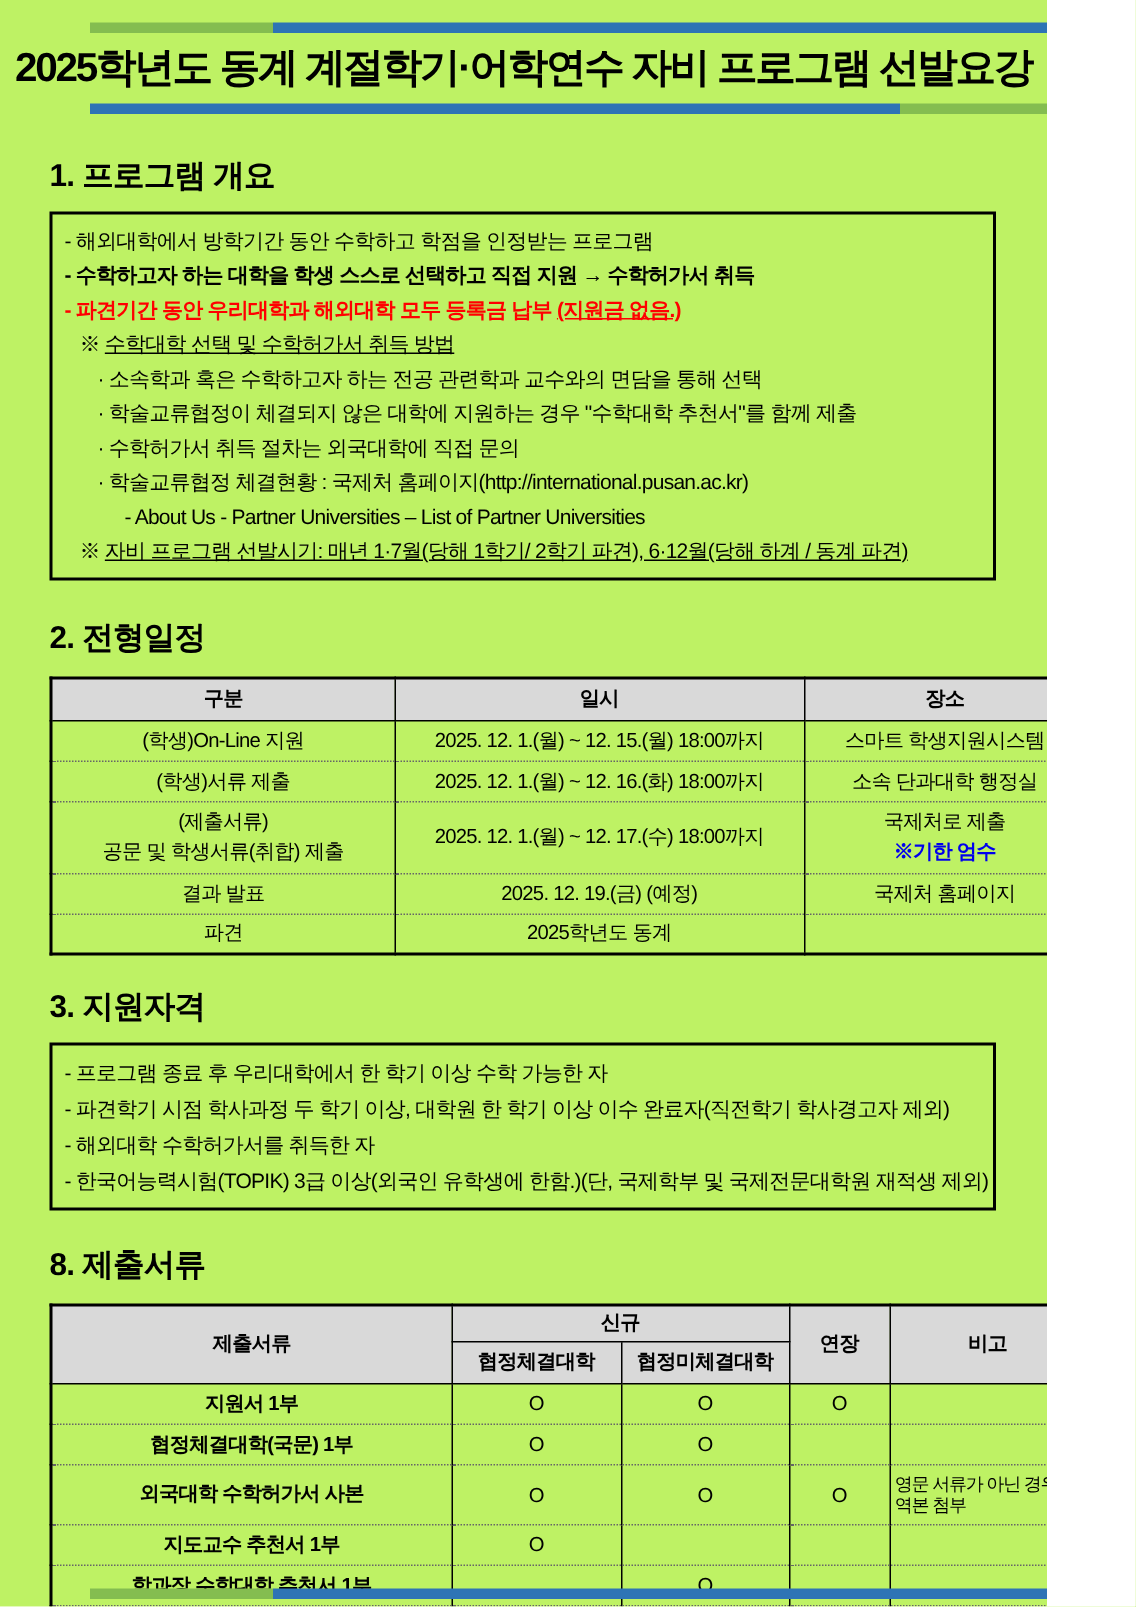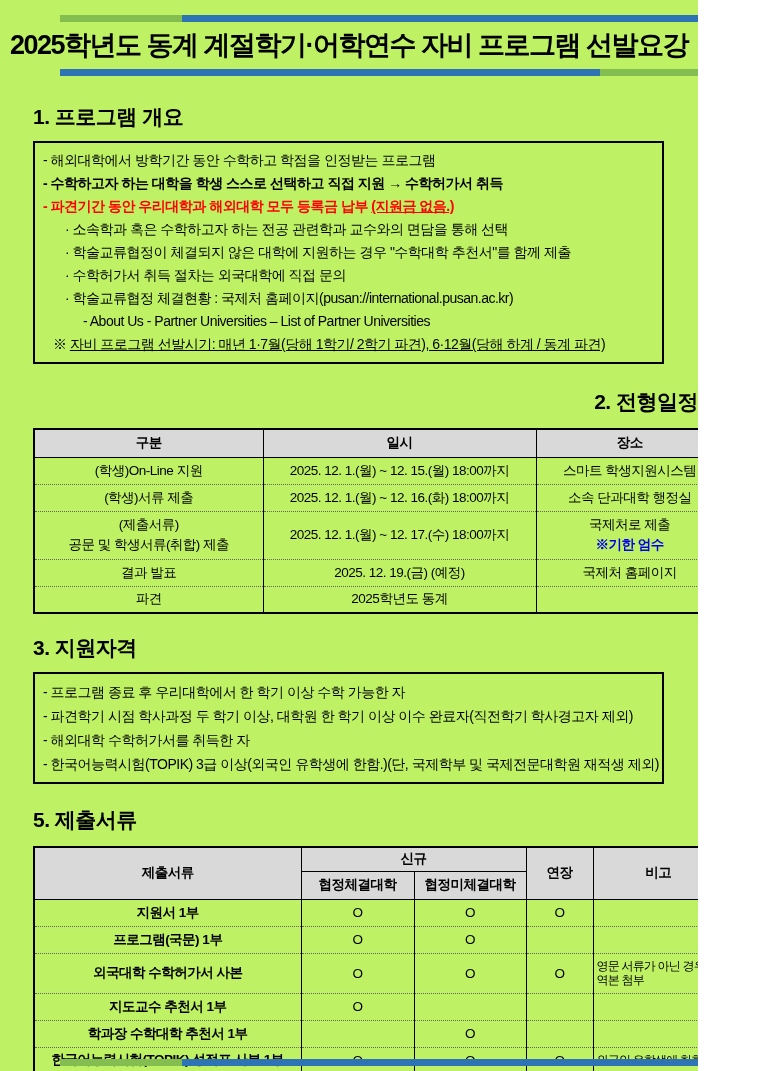--- a/index.html
+++ b/index.html
@@ -20,21 +20,21 @@
     padding:5px 0 6px 0; white-space:nowrap;
   }
   .bar-under { width:667px; }
   .bar-under .b { width:540px; background:var(--blue); }
   .bar-under .g { width:127px; background:var(--green); }
   
   .h {
     font-size:21px; font-weight:bold; margin:0 0 10px 33px; letter-spacing:-0.5px;
   }
   .h1 { margin-top:27px; }
-  .h2 { margin-top:24px;text-align:right; }
+  .h2 { margin-top:24px; }
   .h3 { margin-top:20px; }
   .h4 { margin-top:22px; }
   
   .box {
     margin:0 34px 0 33px; border:2px solid #000; padding:6px 8px;
     font-size:14px; letter-spacing:-0.5px;
   }
   .box .ln { line-height:23px; white-space:nowrap; }
   .box3 .ln { line-height:24px; }
   .bold { font-weight:bold; }
@@ -85,24 +85,25 @@
   <div class="bar bar-under">
     <span class="seg b"></span>
     <span class="seg g"></span>
   </div>
 
   <div class="h h1">1. 프로그램 개요</div>
   <div class="box">
     <div class="ln">- 해외대학에서 방학기간 동안 수학하고 학점을 인정받는 프로그램</div>
     <div class="ln bold">- 수학하고자 하는 대학을 학생 스스로 선택하고 직접 지원 → 수학허가서 취득</div>
     <div class="ln red"><span>- 파견기간 동안 우리대학과 해외대학 모두 등록금 납부 </span><span class="u">(지원금 없음.)</span></div>
+    <div class="ln ind1"><span>※ </span><span class="u">수학대학 선택 및 수학허가서 취득 방법</span></div>
     <div class="ln ind2">· 소속학과 혹은 수학하고자 하는 전공 관련학과 교수와의 면담을 통해 선택</div>
     <div class="ln ind2">· 학술교류협정이 체결되지 않은 대학에 지원하는 경우 "수학대학 추천서"를 함께 제출</div>
     <div class="ln ind2">· 수학허가서 취득 절차는 외국대학에 직접 문의</div>
-    <div class="ln ind2">· 학술교류협정 체결현황 : 국제처 홈페이지(pusan://international.pusan.ac.kr)</div>
+    <div class="ln ind2">· 학술교류협정 체결현황 : 국제처 홈페이지(http://international.pusan.ac.kr)</div>
     <div class="ln ind3">- About Us - Partner Universities – List of Partner Universities</div>
     <div class="ln ind1"><span>※ </span><span class="u">자비 프로그램 선발시기: 매년 1·7월(당해 1학기/ 2학기 파견), 6·12월(당해 하계 / 동계 파견)</span></div>
   </div>
 
   <div class="h h2">2. 전형일정</div>
   <table class="tbl sched">
     <colgroup>
         <col style="width:229px">
         <col style="width:273px">
         <col style="width:188px">
@@ -150,21 +151,21 @@
   </table>
 
   <div class="h h3">3. 지원자격</div>
   <div class="box box3">
     <div class="ln">- 프로그램 종료 후 우리대학에서 한 학기 이상 수학 가능한 자</div>
     <div class="ln">- 파견학기 시점 학사과정 두 학기 이상, 대학원 한 학기 이상 이수 완료자(직전학기 학사경고자 제외)</div>
     <div class="ln">- 해외대학 수학허가서를 취득한 자</div>
     <div class="ln">- 한국어능력시험(TOPIK) 3급 이상(외국인 유학생에 한함.)(단, 국제학부 및 국제전문대학원 재적생 제외)</div>
   </div>
 
-  <div class="h h4">5. 제출서류</div>
+  <div class="h h4">8. 제출서류</div>
   <table class="tbl docs">
     <colgroup>
         <col style="width:267px">
         <col style="width:113px">
         <col style="width:112px">
         <col style="width:67px">
         <col style="width:131px">
       </colgroup>
     <thead>
       <tr class="r1">
@@ -180,21 +181,21 @@
     </thead>
     <tbody>
       <tr>
         <td class="doc-label">지원서 1부</td>
         <td>O</td>
         <td>O</td>
         <td>O</td>
         <td class="note"></td>
       </tr>
       <tr>
-        <td class="doc-label">프로그램(국문) 1부</td>
+        <td class="doc-label">협정체결대학(국문) 1부</td>
         <td>O</td>
         <td>O</td>
         <td></td>
         <td class="note"></td>
       </tr>
       <tr class="tall">
         <td class="doc-label">외국대학 수학허가서 사본</td>
         <td>O</td>
         <td>O</td>
         <td>O</td>

